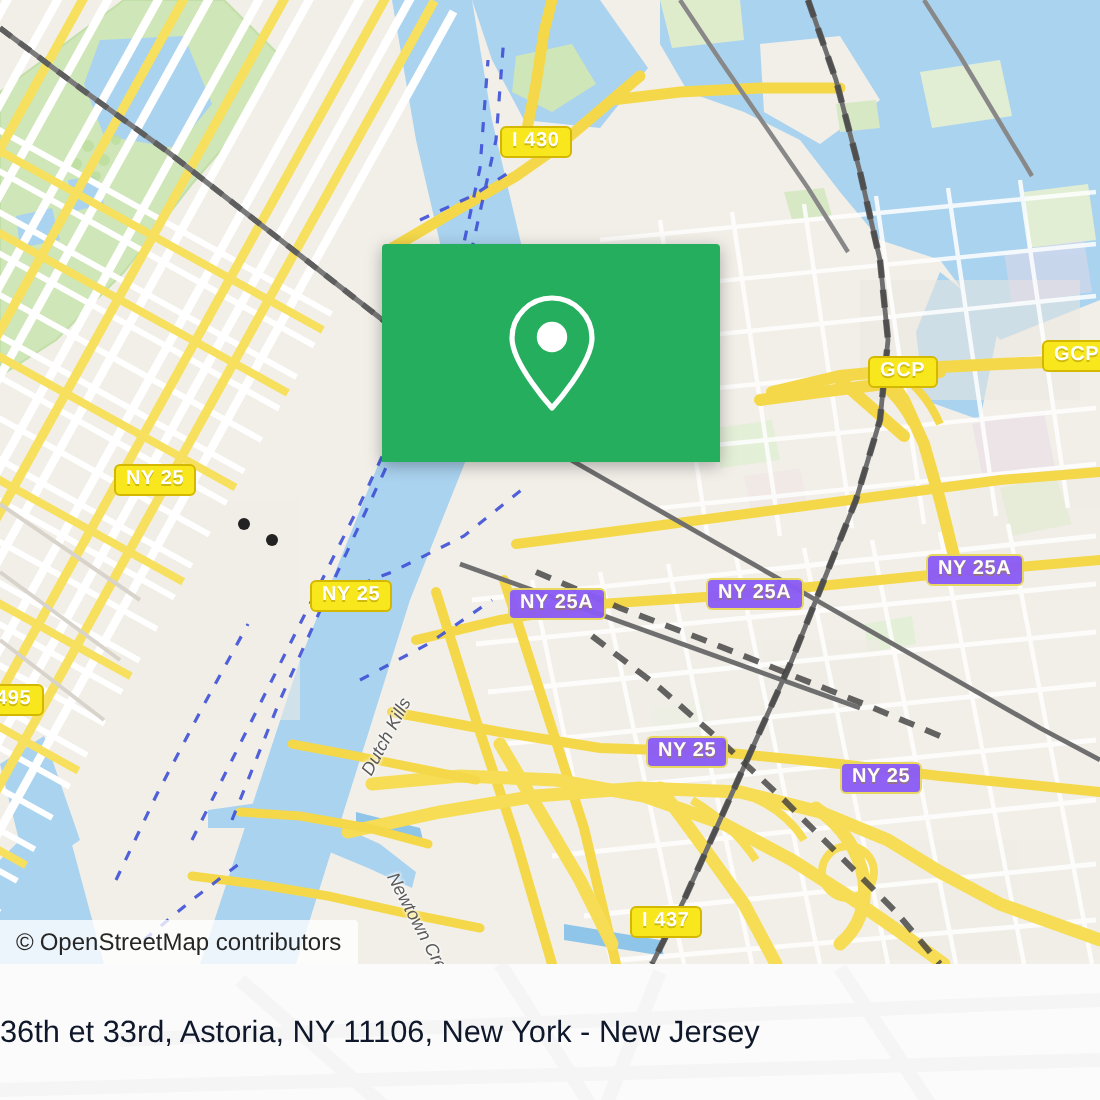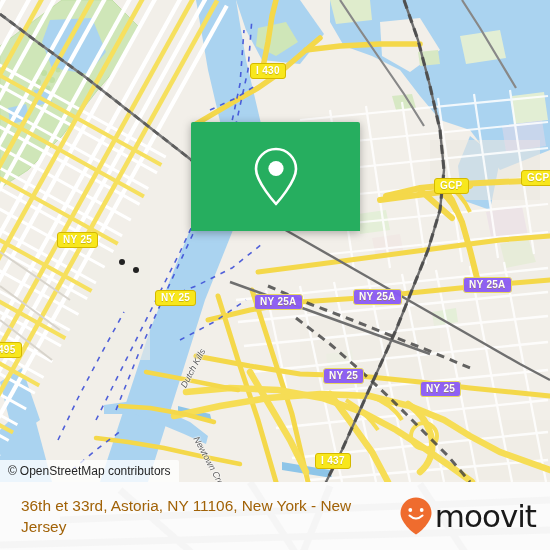--- a/index.html
+++ b/index.html
@@ -142,23 +142,22 @@
   }
   #footer-watermark {
     position: absolute;
     left: 0; top: -482px;
     opacity: .055;
     pointer-events: none;
   }
   #footer-text {
     position: relative;
     flex: 1 1 auto;
-    padding-left: 21px;
     padding-right: 8px;
-    color: #a16207;
+    color: #0f172a;
     font-size: 15.4px;
     line-height: 21px;
     font-family: "Liberation Sans", sans-serif;
     max-width: 395px;
   }
   #footer-logo {
     position: relative;
     display: flex;
     align-items: center;
     padding-right: 14px;
@@ -502,24 +501,15 @@
       <g stroke="#9a9a9a" stroke-width="7" fill="none">
         <path d="M 120,490 L 200,560"></path>
         <path d="M 250,482 L 300,560"></path>
         <path d="M 330,486 L 300,560"></path>
         <path d="M 420,484 L 470,560"></path>
         <path d="M 60,520 L 550,500"></path>
         <path d="M 0,545 L 550,530"></path>
       </g>
     </svg>
     <div id="footer-text">36th et 33rd, Astoria, NY 11106, New York - New Jersey</div>
-    <div id="footer-logo">
-      <svg width="34" height="40" viewBox="0 0 34 40">
-        <path d="M17 1.5 C8.4 1.5 1.5 8.4 1.5 17 C1.5 26 13 36.5 17 38.5 C21 36.5 32.5 26 32.5 17 C32.5 8.4 25.6 1.5 17 1.5 Z" fill="#ef6c2e"></path>
-        <circle cx="11.3" cy="14" r="1.9" fill="#ffffff"></circle>
-        <circle cx="22.7" cy="14" r="1.9" fill="#ffffff"></circle>
-        <path d="M10.5 19.5 Q17 25.5 23.5 19.5" fill="none" stroke="#ffffff" stroke-width="2.1" stroke-linecap="round"></path>
-      </svg>
-      <span id="moovit-word">moovit</span>
-    </div>
   </div>
 
 </div>
 
 </body></html>

